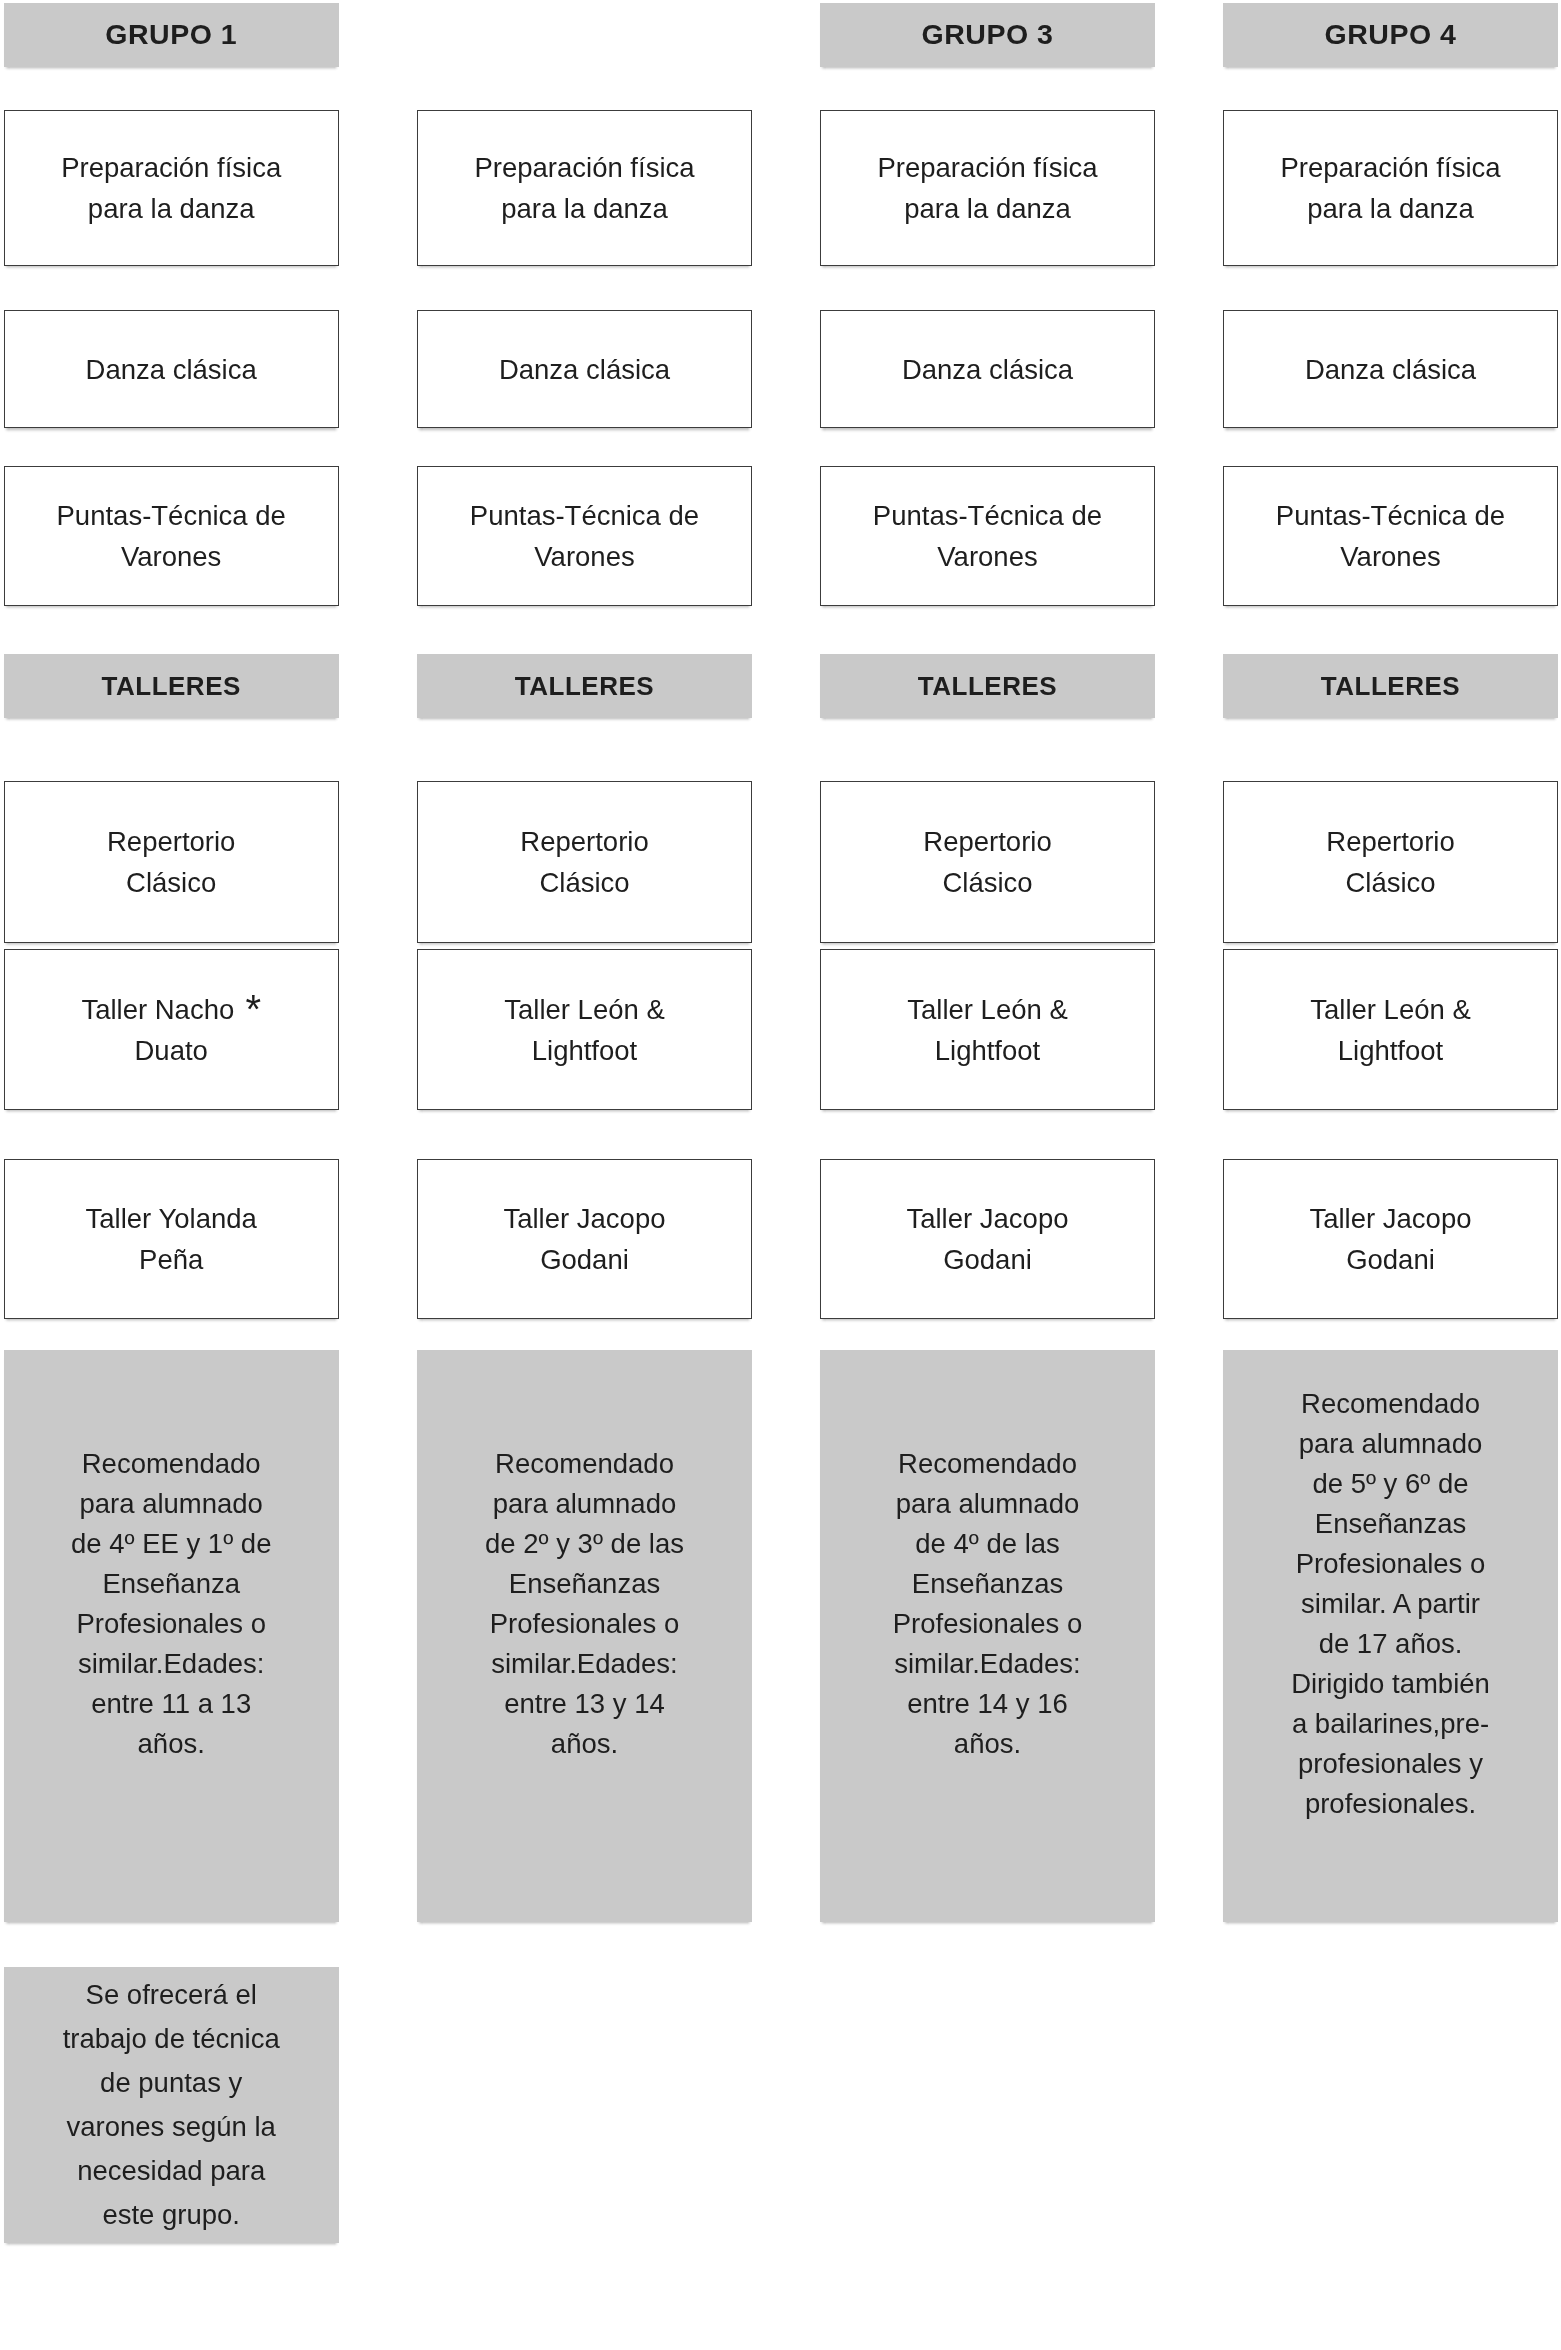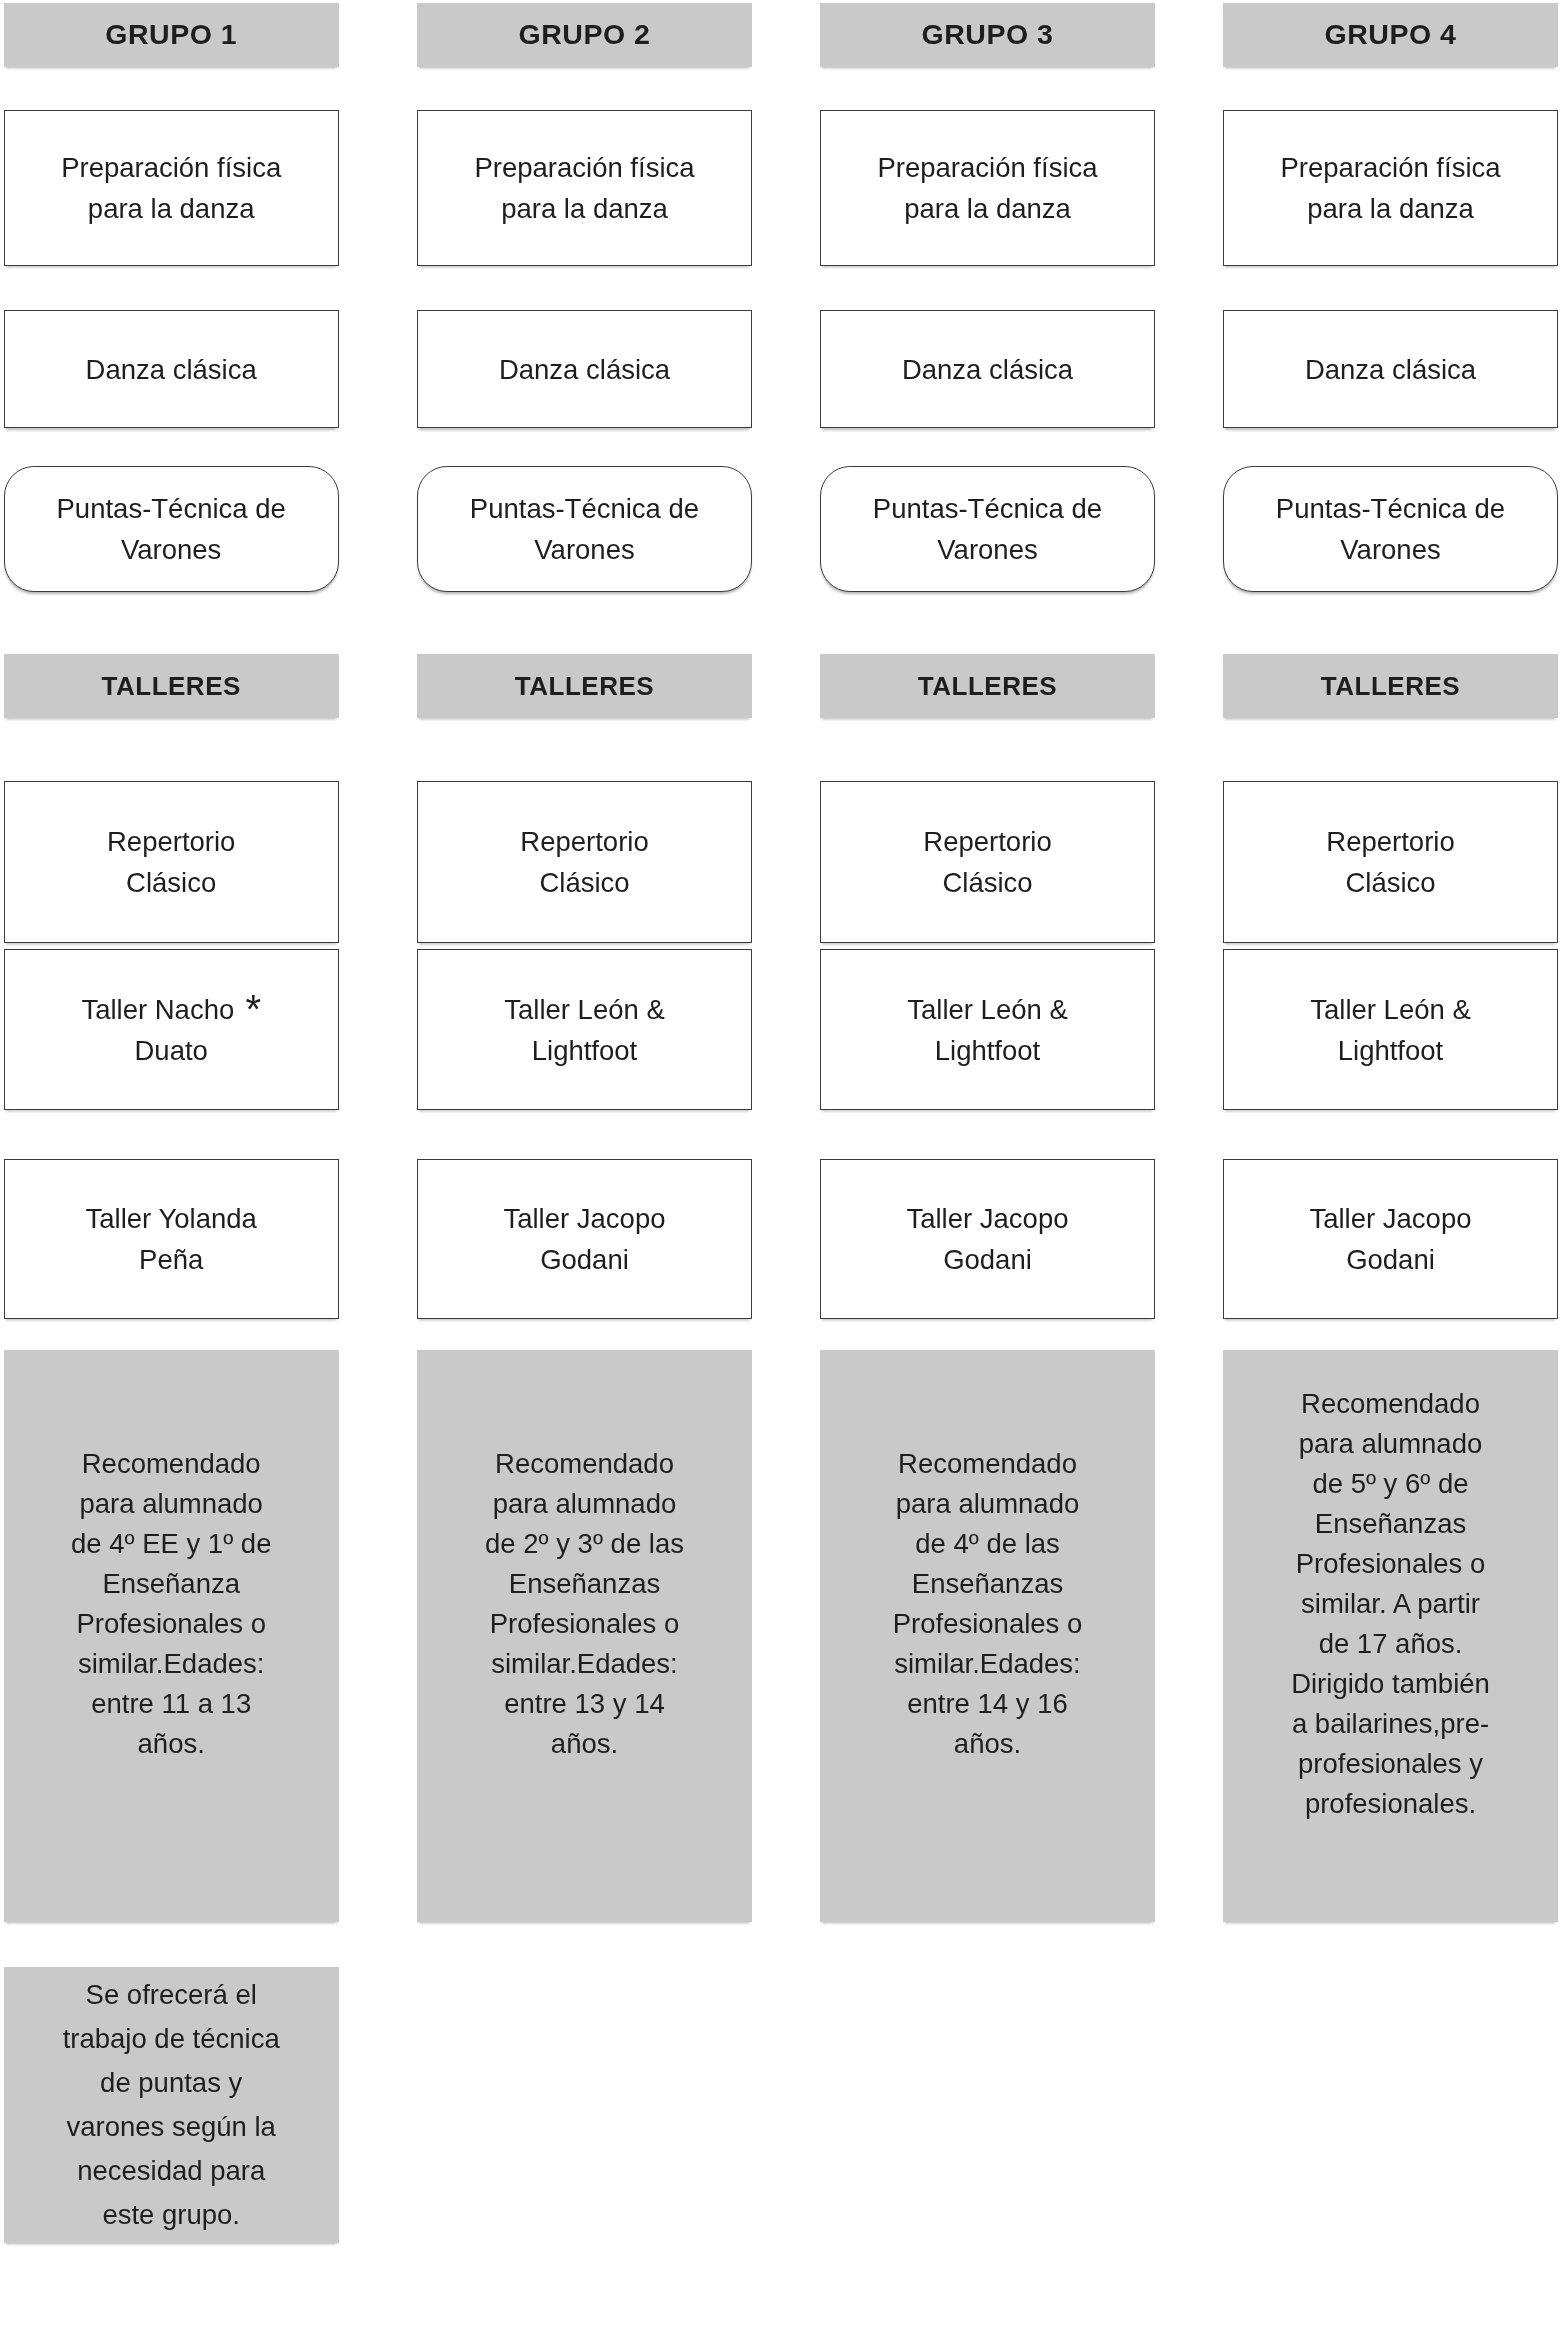--- a/index.html
+++ b/index.html
@@ -26,21 +26,21 @@
   }
   .white{
     background:#ffffff;border:1.8px solid #3c3c3c;
     box-shadow:0 3.7px 2.8px -1.8px rgba(0,0,0,0.30);
   }
   .hdr{font-weight:bold;font-size:28.5px;letter-spacing:0.5px;}
   .talleres{font-weight:bold;font-size:26px;letter-spacing:0.5px;text-align:right;}
   .r-header{top:2.8px;height:64px;}
   .r-prep{top:110px;height:156px;}
   .r-danza{top:310px;height:118px;}
-  .r-puntas{top:466px;height:126px;border-radius:30px;}
+  .r-puntas{top:466px;height:140px;}
   .r-talleres{top:654px;height:64px;}
   .r-repertorio{top:748px;height:162px;margin-top:33px;}
   .r-taller-a{top:949px;height:161px;}
   .r-taller-b{top:1151px;height:160px;margin-top:8px;}
   .r-recomendado{top:1350px;height:572px;line-height:40px;padding:18.4px 13px 83px 13px;}
   .r-nota{top:1967px;height:276px;line-height:44px;padding:9.2px 13px;}
   .ast{font-size:40px;line-height:0;vertical-align:-3.7px;}
   .block{display:block;}
 </style>
 </head>
@@ -76,21 +76,20 @@
 años.</div>
     <div class="cell gray r-nota">Se ofrecerá el
 trabajo de técnica
 de puntas y
 varones según la
 necesidad para
 este grupo.</div>
   </section>
 
   <section class="col col-2">
-    <header class="cell gray hdr r-header">GRUPO 2</header>
     <div class="cell white r-prep">Preparación física
 para la danza</div>
     <div class="cell white r-danza">Danza clásica</div>
     <div class="cell white r-puntas">Puntas-Técnica de
 Varones</div>
     <div class="cell gray talleres r-talleres">TALLERES</div>
     <div class="cell white r-repertorio">Repertorio
 Clásico</div>
     <div class="cell white r-taller-a">Taller León &amp;
 Lightfoot</div>

